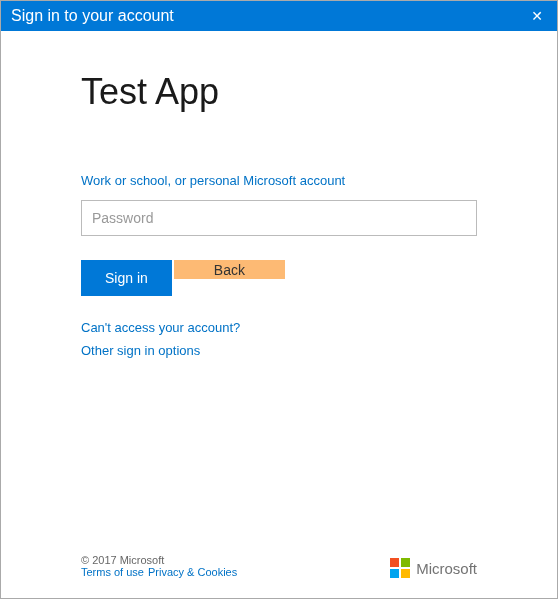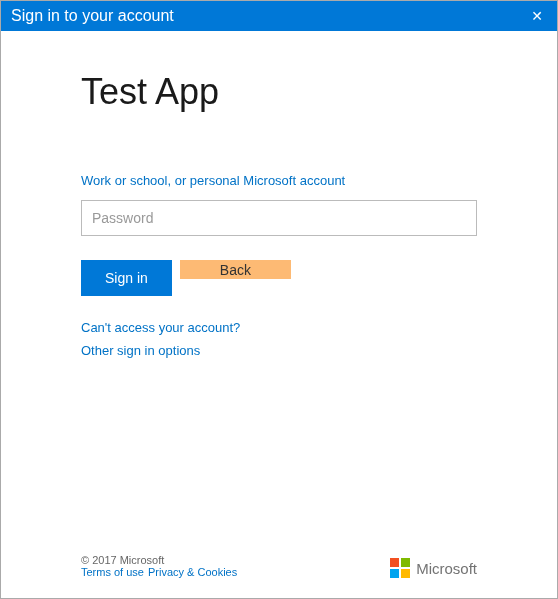--- a/index.html
+++ b/index.html
@@ -85,21 +85,21 @@
       margin-bottom: 8px;
       font-family: inherit;
     }
 
     .input-field::placeholder {
       color: #999;
     }
 
     .buttons-row {
       display: flex;
-      gap: 8px;
+      gap: 2px;
       margin-top: 16px;
       margin-bottom: 24px;
     }
 
     .btn-signin {
       background: #0078d7;
       color: #fff;
       border: none;
       height: 36px;
       padding: 0 24px;

